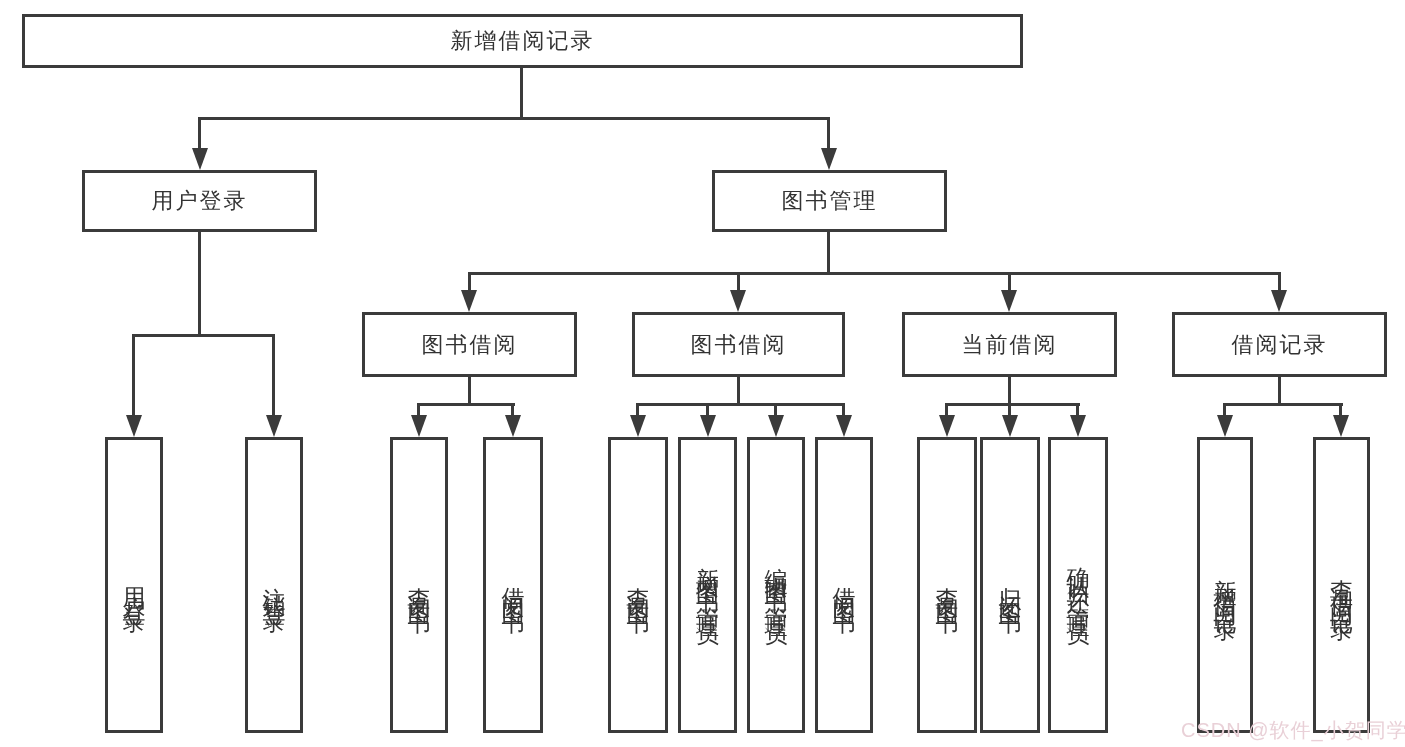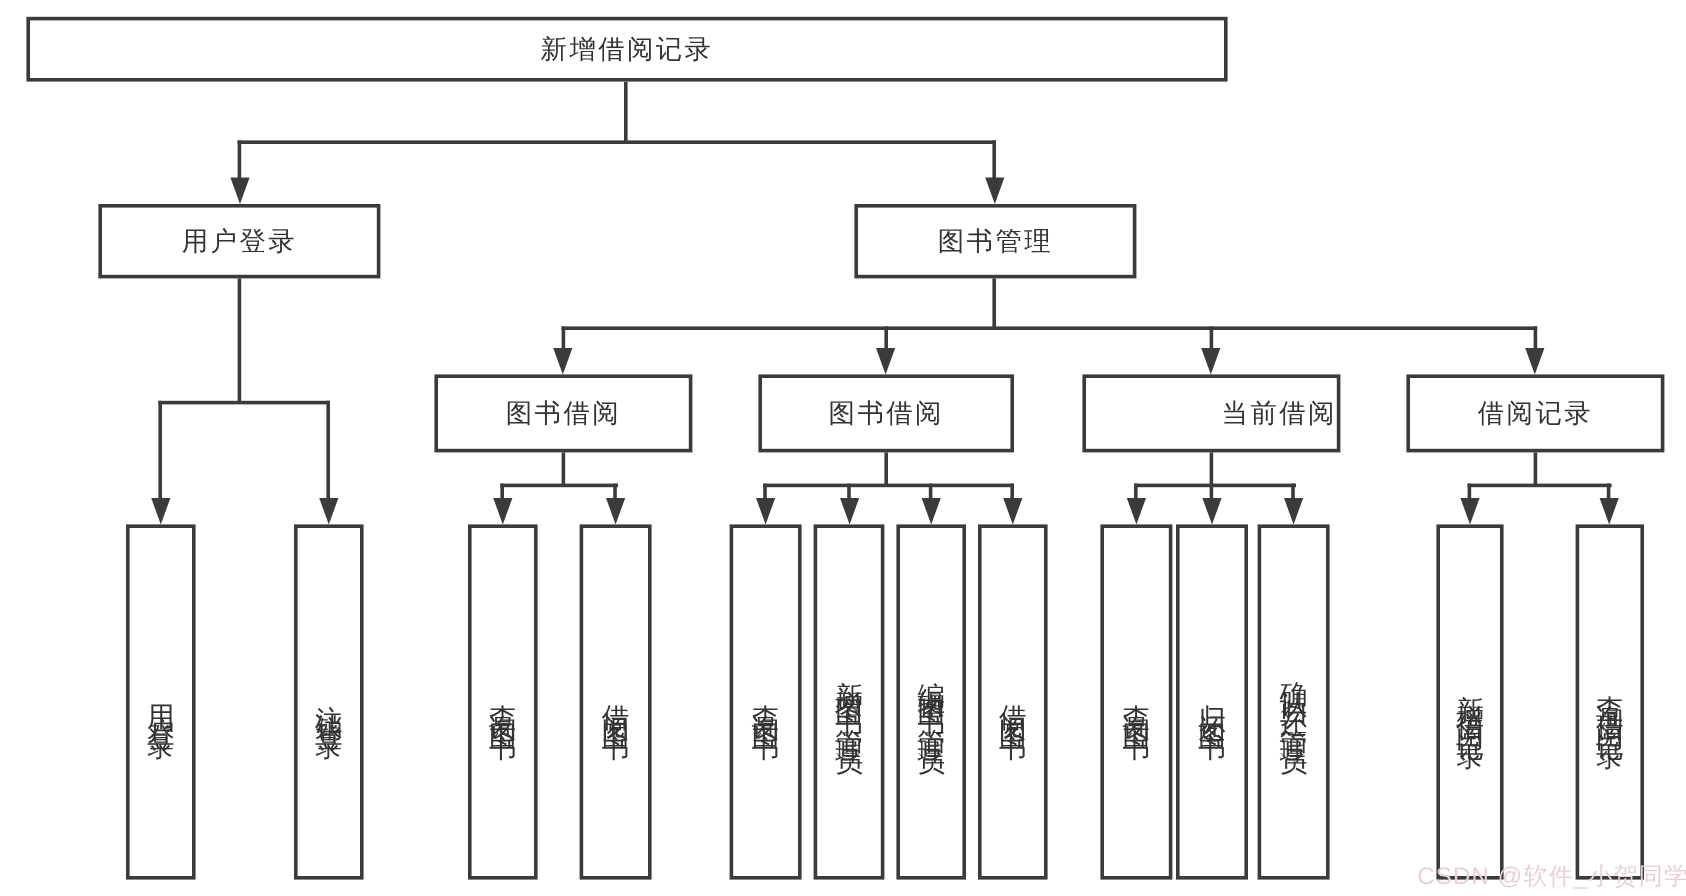--- a/index.html
+++ b/index.html
@@ -80,21 +80,21 @@
   <div class="arrow" style="left:1001px; top:290px;"></div>
   <div class="vline" style="left:1278px; top:272px; height:22px;"></div>
   <div class="arrow" style="left:1271px; top:290px;"></div>
 
   <div class="box" style="left:362px; top:312px; width:215px; height:65px;">
     <span>图书借阅</span>
   </div>
   <div class="box" style="left:632px; top:312px; width:213px; height:65px;">
     <span>图书借阅</span>
   </div>
-  <div class="box" style="left:902px; top:312px; width:215px; height:65px;justify-content:flex-end;">
+  <div class="box" style="left:902px; top:312px; width:215px; height:65px;">
     <span>当前借阅</span>
   </div>
   <div class="box" style="left:1172px; top:312px; width:215px; height:65px;">
     <span>借阅记录</span>
   </div>
 
   <div class="vline" style="left:468px; top:375px; height:30px;"></div>
   <div class="hline" style="left:417px; top:403px; width:98px;"></div>
   <div class="vline" style="left:417px; top:403px; height:20px;"></div>
   <div class="arrow" style="left:411px; top:415px;"></div>

